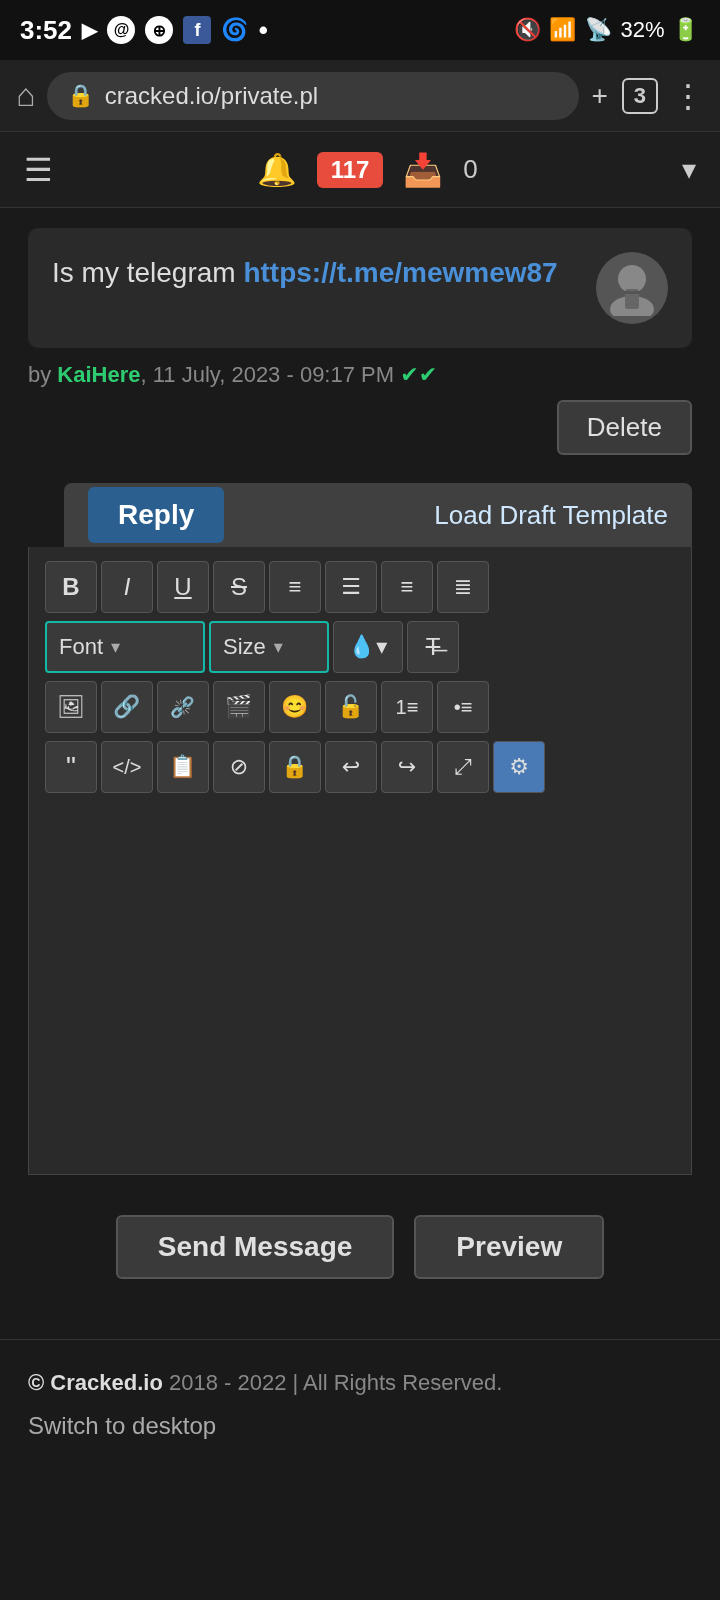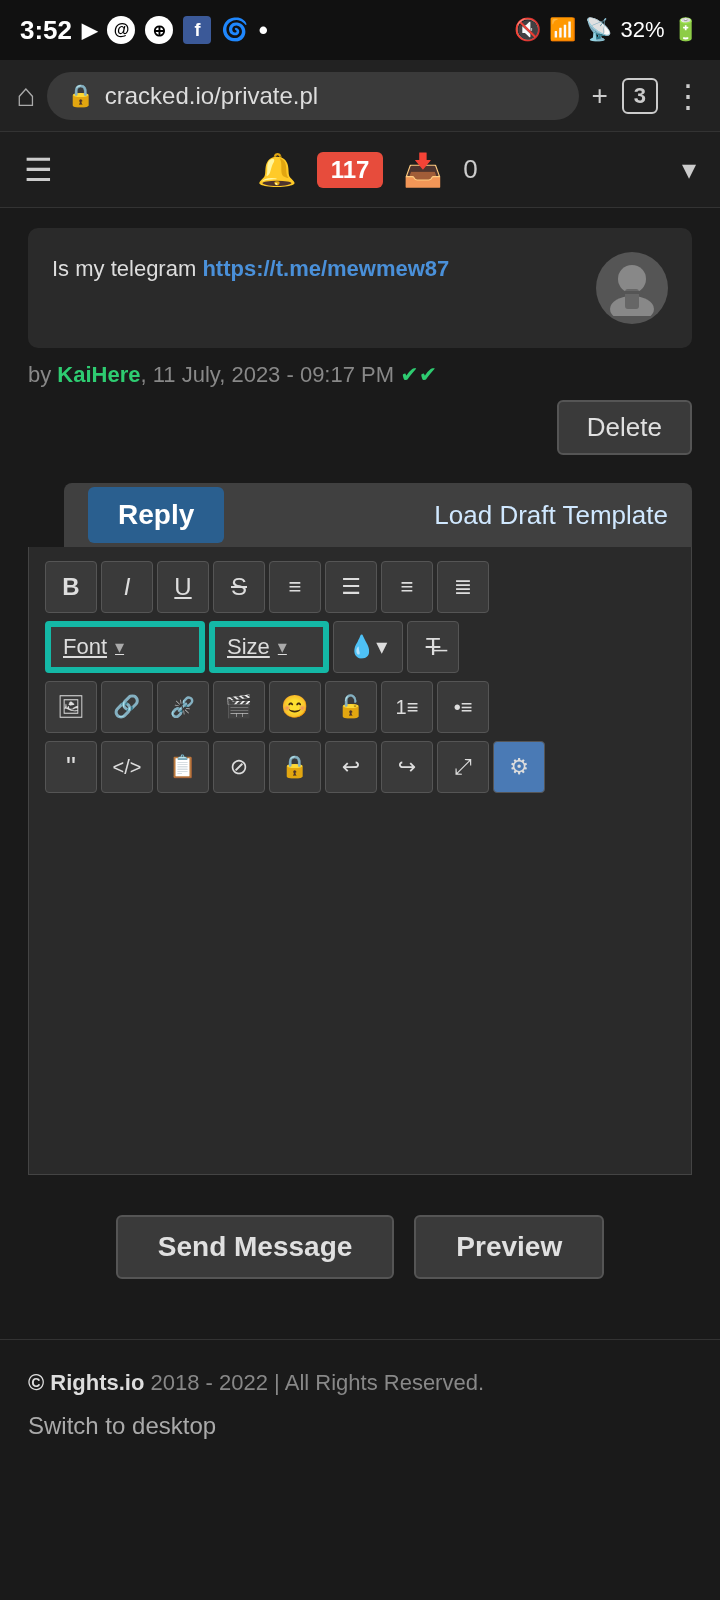--- a/index.html
+++ b/index.html
@@ -122,21 +122,21 @@
       background: #2a2a2a;
       border-radius: 10px;
       padding: 24px;
       display: flex;
       align-items: flex-start;
       gap: 16px;
       margin-bottom: 14px;
     }
     .message-body {
       flex: 1;
-      font-size: 22px;
+      font-size: 28px;
       color: #ddd;
       line-height: 1.5;
     }
     .message-body .link {
       color: #4a90d9;
       font-weight: bold;
       text-decoration: none;
     }
     .avatar {
       width: 72px;
@@ -236,30 +236,29 @@
       flex-shrink: 0;
     }
     .toolbar-btn.bold { font-weight: bold; font-size: 24px; }
     .toolbar-btn.italic { font-style: italic; font-size: 24px; }
     .toolbar-btn.active {
       background: #4a7ab5;
     }
     .toolbar-select {
       background: #3a3a3a;
       color: #ddd;
-      border: 6px solid #14b8a6;
+      border: 2px solid #14b8a6;
       border-radius: 4px;
       padding: 6px 12px;
       font-size: 22px;
       cursor: pointer;
       display: flex;
       align-items: center;
       gap: 8px;
       height: 52px;
-      text-decoration: underline;
     }
     .font-select { width: 160px; }
     .size-select { width: 120px; text-align: right; }
     .chevron-down { font-size: 18px; color: #aaa; }
 
     
     .editor-area {
       background: #2a2a2a;
       border: 1px solid #444;
       border-top: none;
@@ -445,16 +444,16 @@
 
   <div class="action-buttons">
     <button class="send-btn">Send Message</button>
     <button class="preview-btn">Preview</button>
   </div>
 
 </div>
 
 <div class="footer">
   <div class="footer-copyright">
-    <span class="brand">© Rights.io</span>&nbsp;<span>2018 - 2022 | All Rights Reserved.</span>
+    <span class="brand">© Cracked.io</span>&nbsp;<span>2018 - 2022 | All Rights Reserved.</span>
   </div>
   <div class="switch-desktop">Switch to desktop</div>
 </div>
 
 </body></html>

